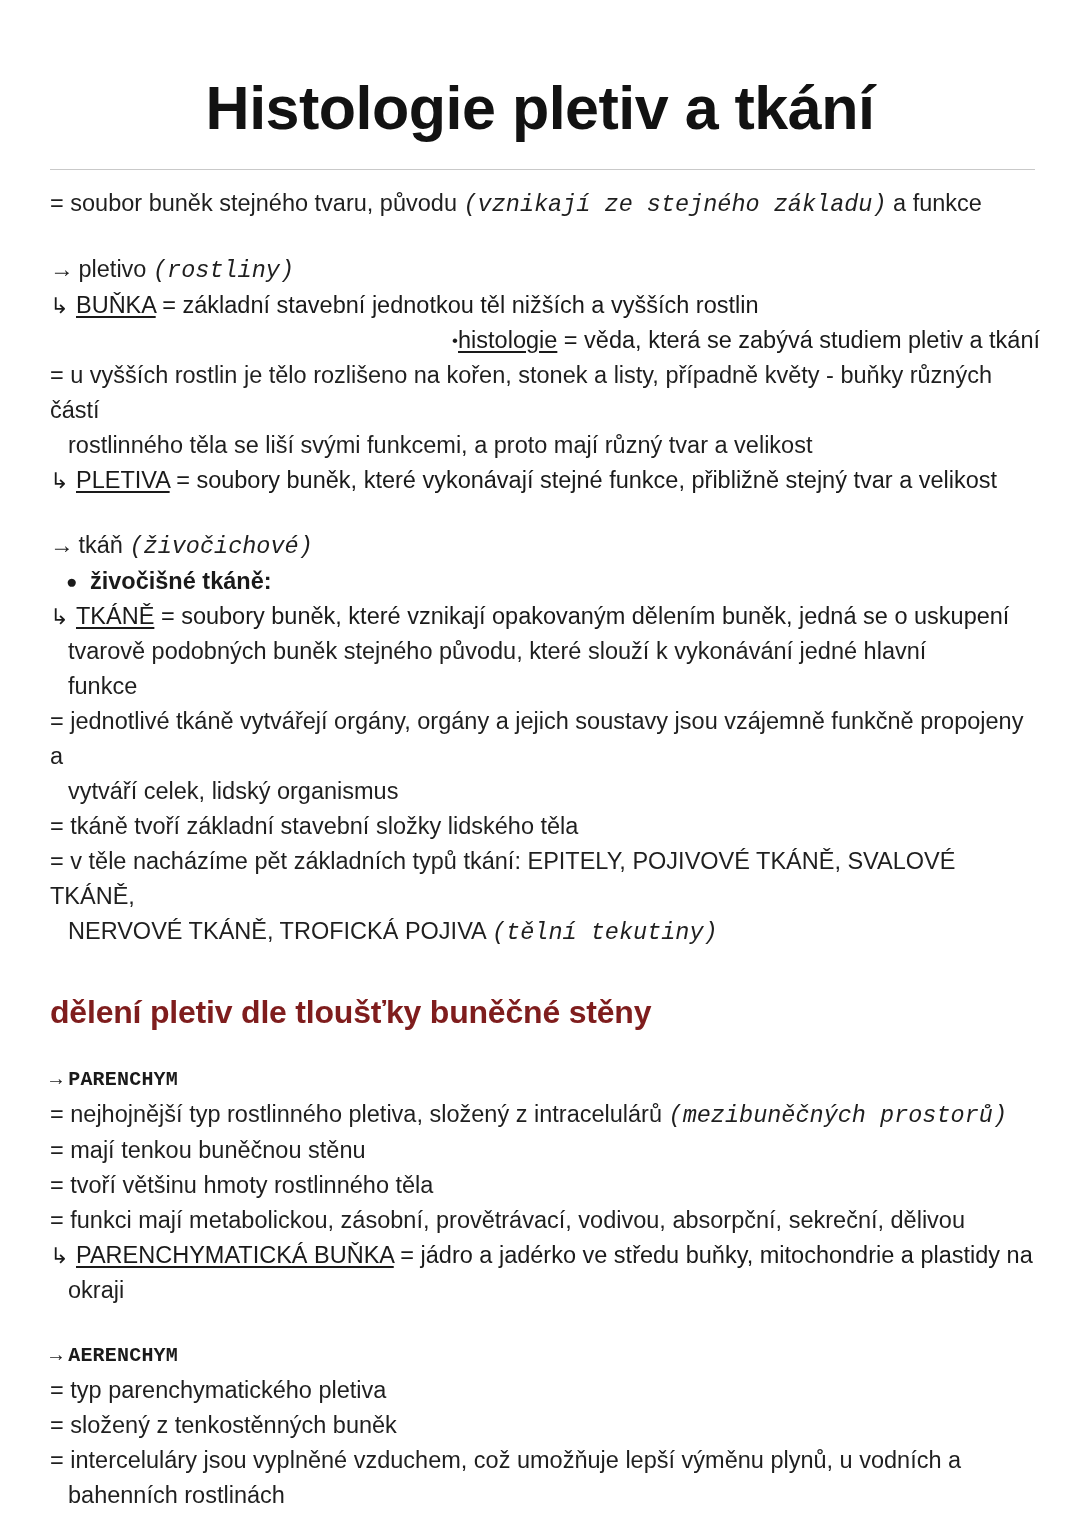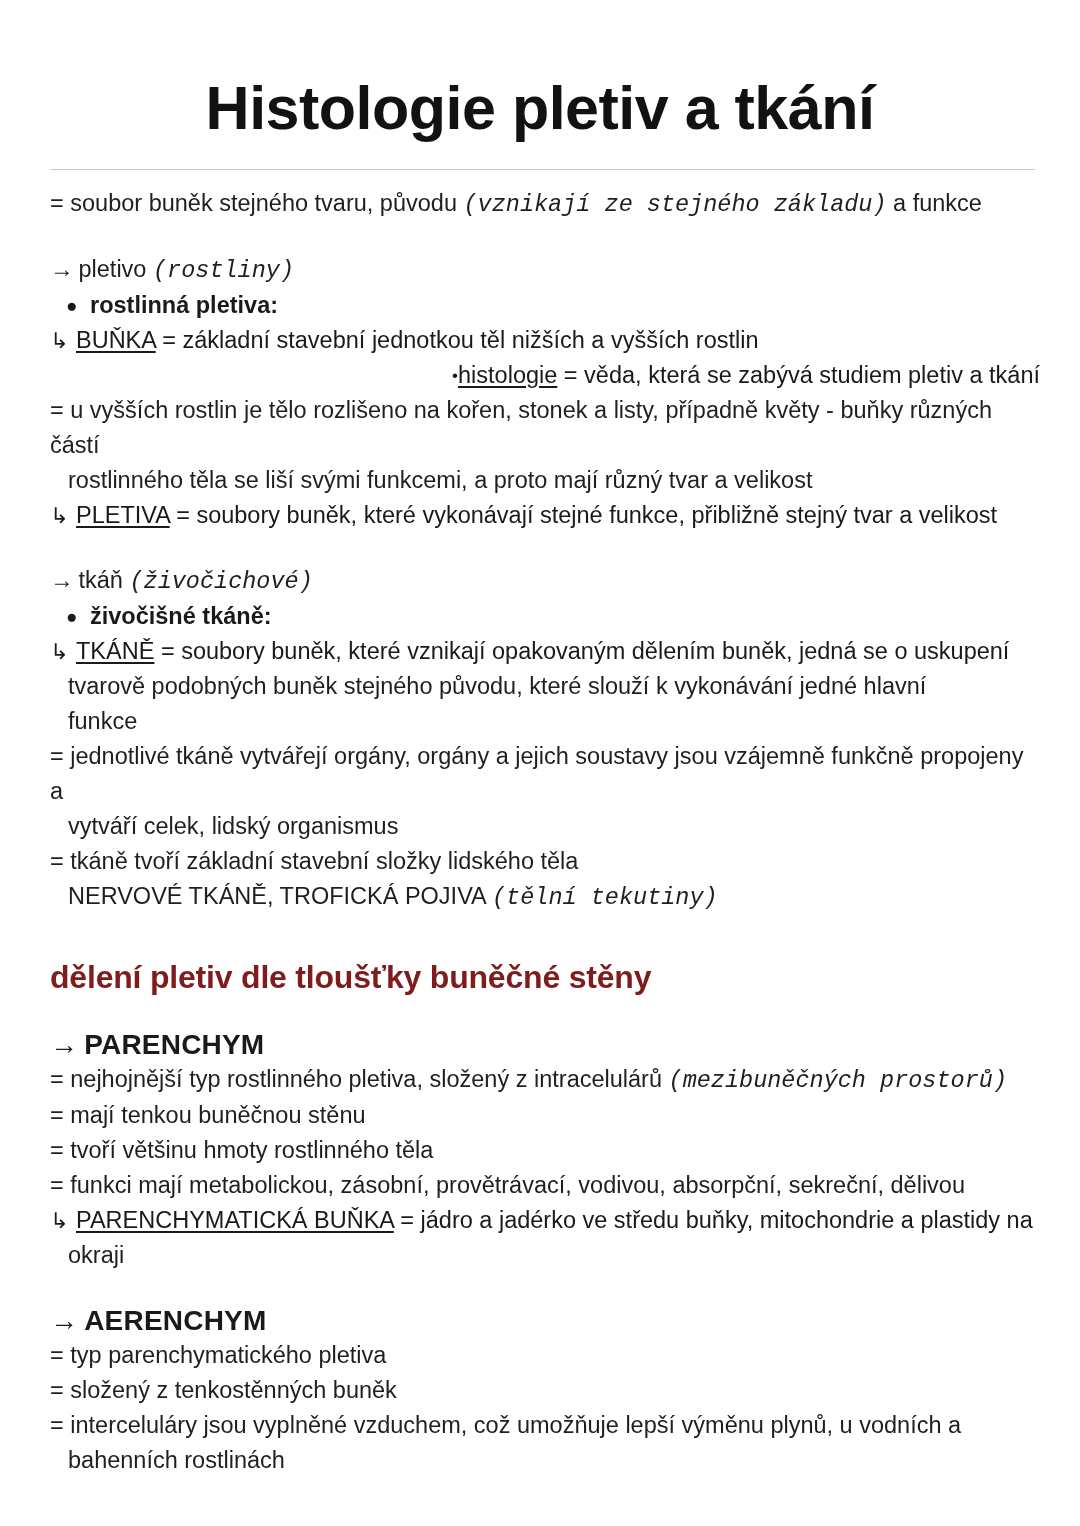--- a/index.html
+++ b/index.html
@@ -69,25 +69,26 @@
   }
   .arrow-head .kw {
     font-weight: 400;
   }
   .arrow-head .it {
     font-style: italic;
   }
 
   
   .arrow-caps {
-    font-size: 28px;
+    font-size: 20px;
     line-height: 35px;
     padding-left: 10px;
     font-weight: 700;
     letter-spacing: 0.2px;
+    font-family: Liberation Mono, monospace;
   }
   .arrow-caps .arw { padding-right: 6px; }
 
   
   .bullet-item {
     font-size: 23.5px;
     line-height: 35px;
     font-weight: 700;
     padding-left: 26px;
   }
@@ -145,21 +146,20 @@
   <div class="title-rule"></div>
 
   <div class="spacer-sm"></div>
 
   <div class="line"><span>= soubor buněk stejného tvaru, původu </span><span class="it">(vznikají ze stejného základu)</span><span> a funkce</span></div>
 
   <div class="spacer-md"></div>
 
   <div class="arrow-head"><span class="arw">→</span><span class="kw">pletivo</span> <span class="it">(rostliny)</span></div>
 
-  <div class="bullet-item"><span class="dot">●</span><span>rostlinná pletiva:</span></div>
 
   <div class="corner-line"><span class="carw">↳</span><span class="u">BUŇKA</span><span> = základní stavební jednotkou těl nižších a vyšších rostlin</span></div>
 
   <div class="dot-line"><span class="sdot">•</span><span class="u">histologie</span><span> = věda, která se zabývá studiem pletiv a tkání</span></div>
 
   <div class="line">= u vyšších rostlin je tělo rozlišeno na kořen, stonek a listy, případně květy - buňky různých částí</div>
   <div class="line cont">rostlinného těla se liší svými funkcemi, a proto mají různý tvar a velikost</div>
 
   <div class="corner-line"><span class="carw">↳</span><span class="u">PLETIVA</span><span> = soubory buněk, které vykonávají stejné funkce, přibližně stejný tvar a velikost</span></div>
 
@@ -171,20 +171,21 @@
 
   <div class="corner-line"><span class="carw">↳</span><span class="u">TKÁNĚ</span><span> = soubory buněk, které vznikají opakovaným dělením buněk, jedná se o uskupení</span></div>
   <div class="line cont">tvarově podobných buněk stejného původu, které slouží k vykonávání jedné hlavní</div>
   <div class="line cont">funkce</div>
 
   <div class="line">= jednotlivé tkáně vytvářejí orgány, orgány a jejich soustavy jsou vzájemně funkčně propojeny a</div>
   <div class="line cont">vytváří celek, lidský organismus</div>
 
   <div class="line">= tkáně tvoří základní stavební složky lidského těla</div>
 
+  <div class="line">= v těle nacházíme pět základních typů tkání: EPITELY, POJIVOVÉ TKÁNĚ, SVALOVÉ TKÁNĚ,</div>
   <div class="line cont"><span>NERVOVÉ TKÁNĚ, TROFICKÁ POJIVA </span><span class="it">(tělní tekutiny)</span></div>
 
   <div class="spacer-lg"></div>
 
   <div class="section-head">dělení pletiv dle tloušťky buněčné stěny</div>
 
   <div class="spacer-md"></div>
 
   <div class="arrow-caps"><span class="arw">→</span><span>PARENCHYM</span></div>
 

